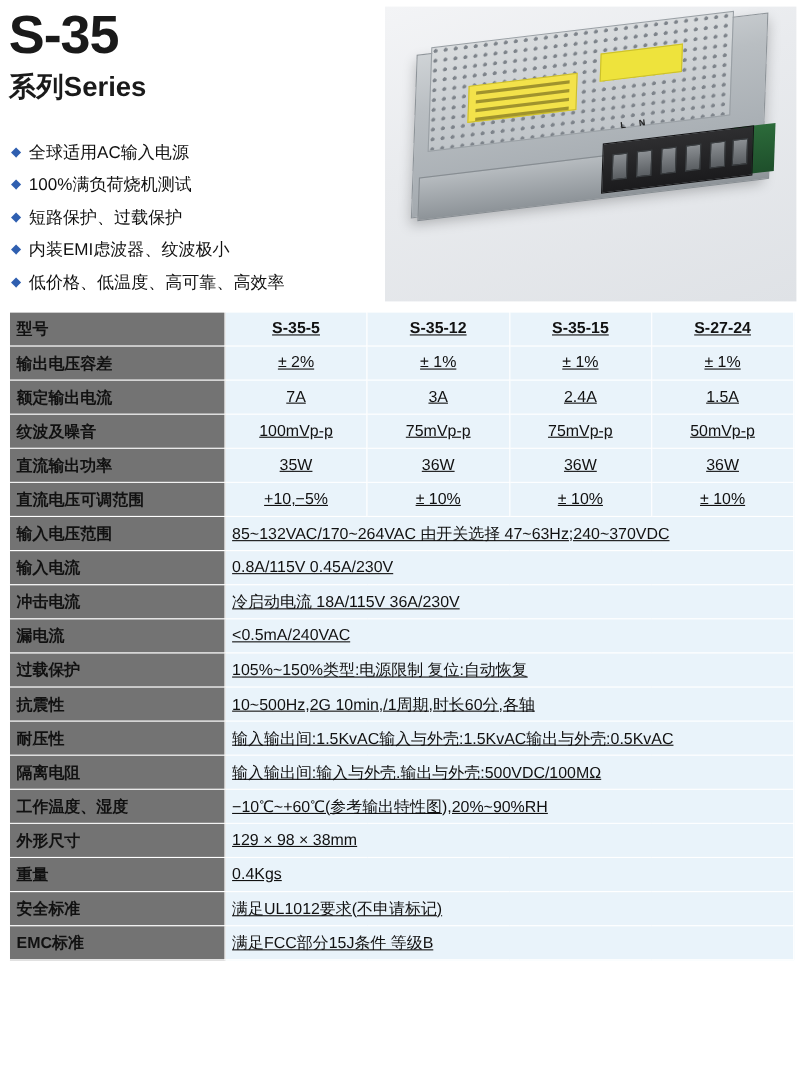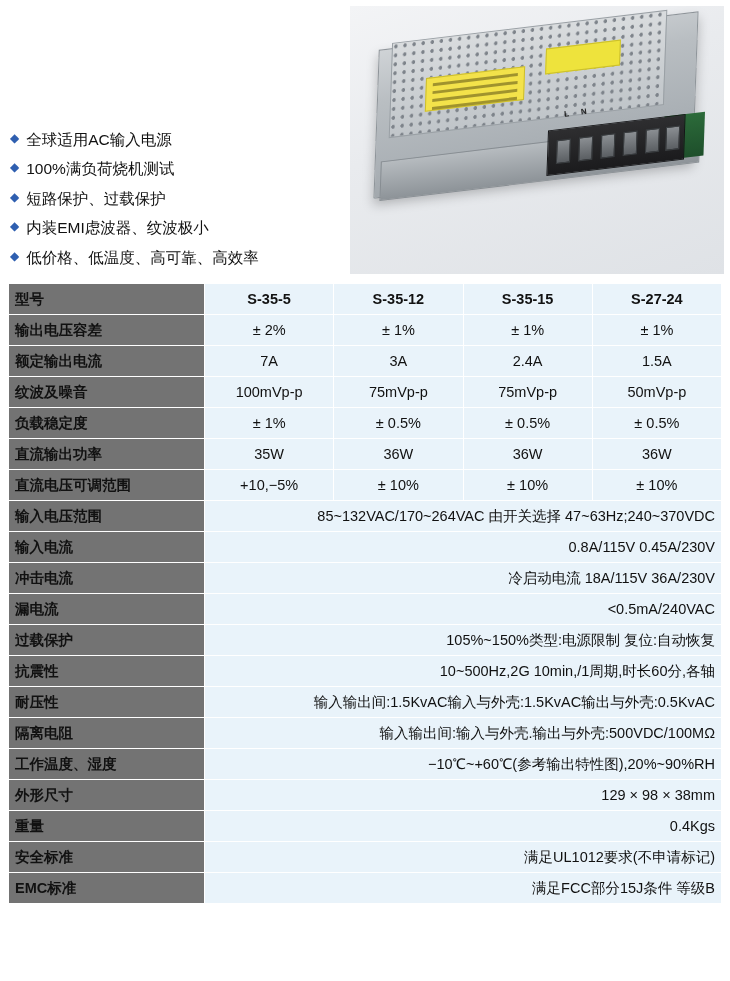--- a/index.html
+++ b/index.html
@@ -175,35 +175,40 @@
   td.label {
     width: 196px;
     background: #737373;
     font-weight: bold;
     font-size: 15px;
     padding-left: 8px;
   }
   td.val {
     background: #e9f3fa;
     text-align: center;
+    text-decoration: underline;
   }
   td.val.wide {
-    text-align: right;
+    text-align: left;
   }
   td.head {
     font-weight: bold;
   }
 </style>
 </head>
 <body>
 
 <div class="page">
 
   <div class="header">
 
+    <div class="title-block">
+      <div class="model-title">S-35</div>
+      <div class="series-title">系列Series</div>
+    </div>
 
     <ul class="features">
       <li>
         <span class="bullet">◆</span>
         <span>全球适用AC输入电源</span>
       </li>
       <li>
         <span class="bullet">◆</span>
         <span>100%满负荷烧机测试</span>
       </li>
@@ -272,27 +277,20 @@
         <td class="val">1.5A</td>
       </tr>
       <tr>
         <td class="label">纹波及噪音</td>
         <td class="val">100mVp-p</td>
         <td class="val">75mVp-p</td>
         <td class="val">75mVp-p</td>
         <td class="val">50mVp-p</td>
       </tr>
       <tr>
-        <td class="label">负载稳定度</td>
-        <td class="val">± 1%</td>
-        <td class="val">± 0.5%</td>
-        <td class="val">± 0.5%</td>
-        <td class="val">± 0.5%</td>
-      </tr>
-      <tr>
         <td class="label">直流输出功率</td>
         <td class="val">35W</td>
         <td class="val">36W</td>
         <td class="val">36W</td>
         <td class="val">36W</td>
       </tr>
       <tr>
         <td class="label">直流电压可调范围</td>
         <td class="val">+10,−5%</td>
         <td class="val">± 10%</td>

